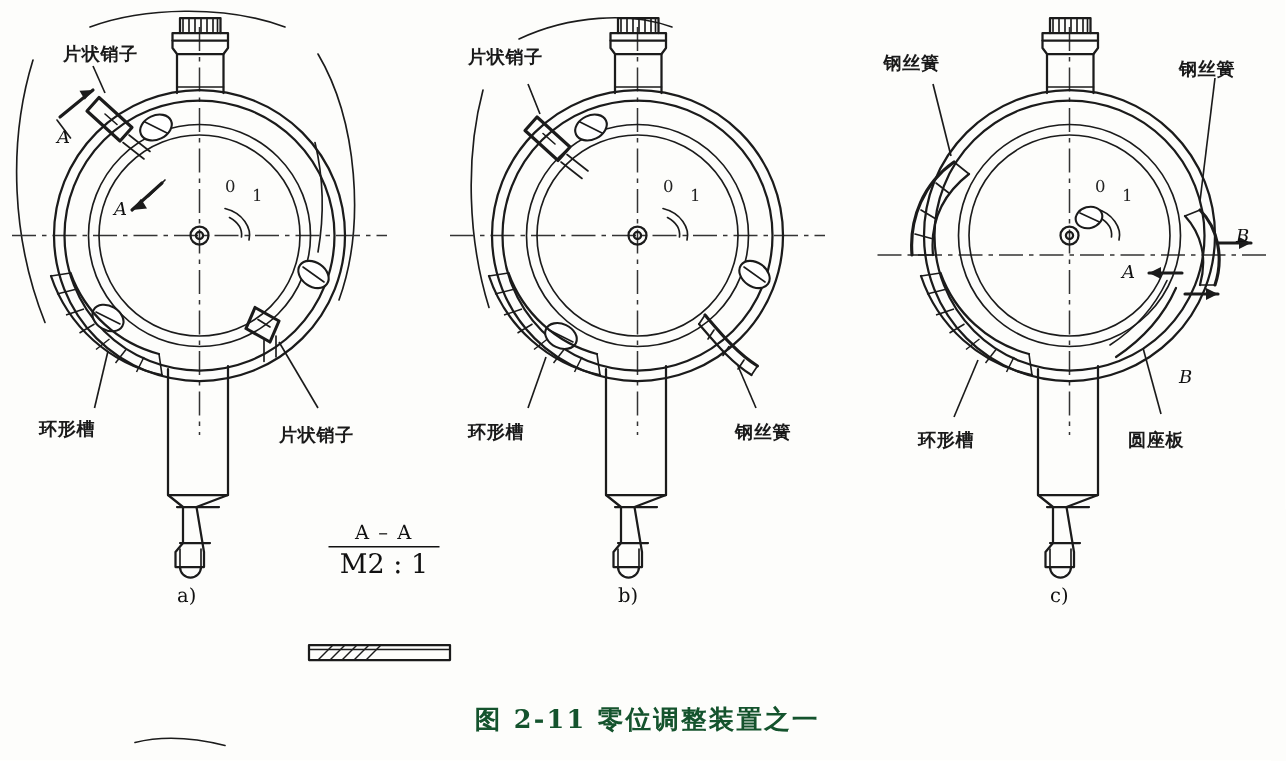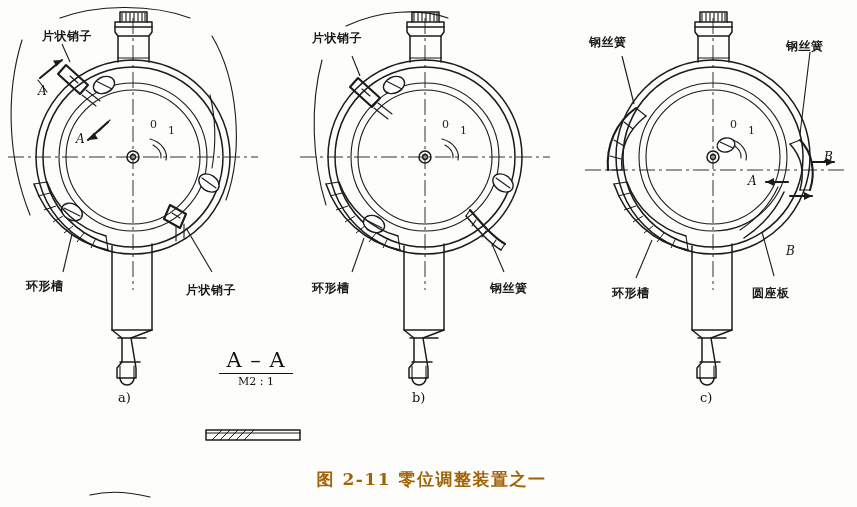--- a/index.html
+++ b/index.html
@@ -39,45 +39,45 @@
     font-size: 13px;
     color: #111;
   }
   .section-note {
     position: absolute;
     text-align: center;
     font-family: "DejaVu Serif", serif;
     color: #111;
   }
   .section-note .top {
-    font-size: 21px;
+    font-size: 13px;
     letter-spacing: 1px;
     display: block;
     padding-bottom: 1px;
   }
   .section-note .rule {
     display: block;
     border-top: 1.4px solid #111;
     width: 74px;
     margin: 0 auto;
   }
   .section-note .bot {
-    font-size: 11px;
+    font-size: 18px;
     display: block;
     padding-top: 1px;
   }
   .caption {
     position: absolute;
     left: 6px;
     right: 0;
     text-align: center;
     font-family: "DejaVu Serif", serif;
     font-size: 17px;
     font-weight: bold;
-    color: #a16207;
+    color: #14532d;
     letter-spacing: 1.5px;
   }
   .dial-num {
     position: absolute;
     font-family: "DejaVu Serif", serif;
     font-size: 11px;
     color: #222;
   }
   .b-letter {
     position: absolute;

